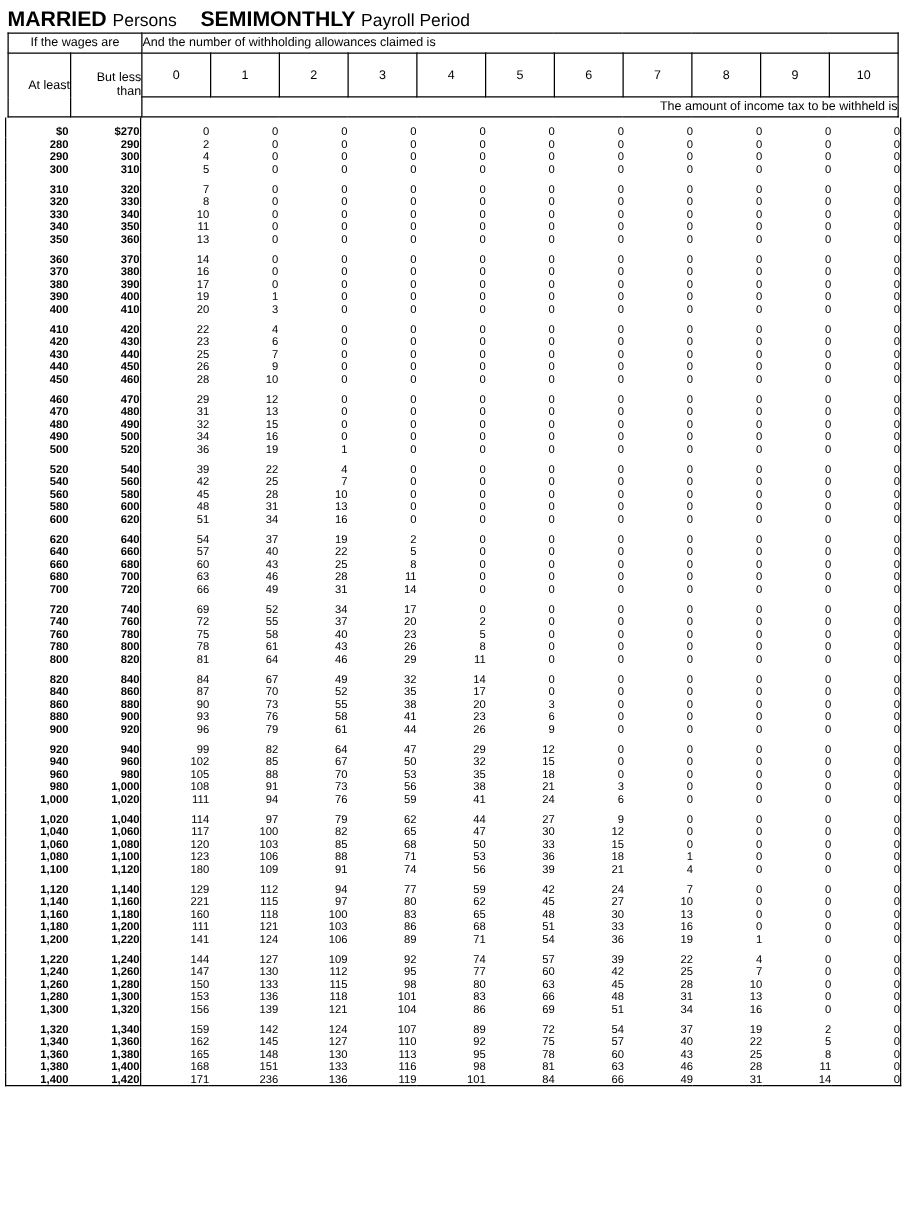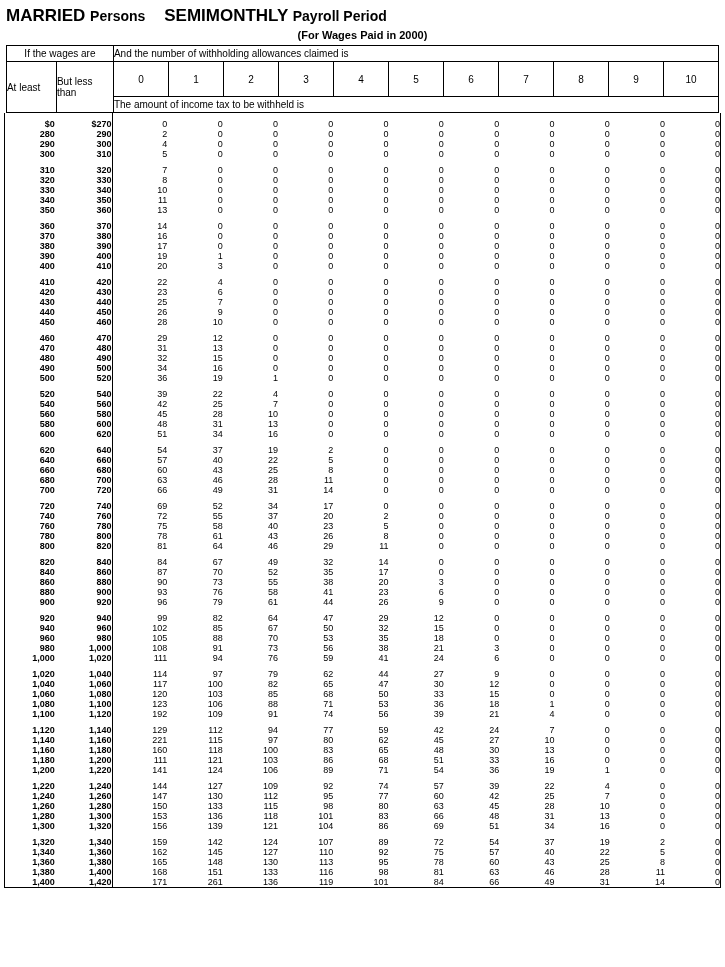--- a/index.html
+++ b/index.html
@@ -23,21 +23,21 @@
   .title {
     text-align: left;
     font-size: 17px;
     font-weight: bold;
     margin: 2px 0 0 2px;
     letter-spacing: 0px;
     white-space: nowrap;
   }
   .title .small {
     font-size: 14px;
-    font-weight: bold;
+    font-weight: normal;
   }
   .subtitle {
     text-align: center;
     font-size: 11px;
     font-weight: bold;
     margin: 3px 0 4px 0;
   }
   
   table.wh {
     border-collapse: collapse;
@@ -57,34 +57,34 @@
     font-size: 10px;
     height: 15px;
     width: 50px;
   }
   .hdr-allow {
     text-align: left;
     font-size: 10px;
     height: 15px;
   }
   .hdr-atleast, .hdr-butless {
-    text-align: left;
+    text-align: right;
     font-size: 10px;
     height: 34px;
     width: 50px;
     line-height: 11px;
   }
   .hdr-num {
     text-align: center;
     font-size: 10px;
     height: 34px;
     font-weight: normal;
   }
   .hdr-amount {
-    text-align: left;
+    text-align: right;
     font-size: 10px;
     height: 15px;
   }
   
   td.c {
     text-align: right;
     font-size: 9px;
     height: 10px;
     line-height: 10px;
     padding-right: 6px;
@@ -121,21 +121,20 @@
 <div class="page">
 
   <div class="title">
     <span>MARRIED</span>
     <span class="small">Persons</span>
     &nbsp;&nbsp;
     <span>SEMIMONTHLY</span>
     <span class="small">Payroll Period</span>
   </div>
 
-  <div class="subtitle">(For Wages Paid in 2000)</div>
 
   <table class="wh">
     <colgroup>
       <col style="width:50px">
         <col style="width:57px">
       <col style="width:55px">
         <col style="width:55px">
         <col style="width:55px">
       <col style="width:55px">
         <col style="width:55px">
@@ -1024,21 +1023,21 @@
           <td class="c">36</td>
           <td class="c">18</td>
           <td class="c">1</td>
           <td class="c">0</td>
           <td class="c">0</td>
           <td class="c">0</td>
         </tr>
         <tr>
           <td class="wl">1,100</td>
           <td class="wr sep-left">1,120</td>
-          <td class="c">192</td>
+          <td class="c">180</td>
           <td class="c">109</td>
           <td class="c">91</td>
           <td class="c">74</td>
           <td class="c">56</td>
           <td class="c">39</td>
           <td class="c">21</td>
           <td class="c">4</td>
           <td class="c">0</td>
           <td class="c">0</td>
           <td class="c">0</td>
@@ -1262,21 +1261,21 @@
           <td class="c">63</td>
           <td class="c">46</td>
           <td class="c">28</td>
           <td class="c">11</td>
           <td class="c">0</td>
         </tr>
         <tr>
           <td class="wl">1,400</td>
           <td class="wr sep-left">1,420</td>
           <td class="c">171</td>
-          <td class="c">261</td>
+          <td class="c">236</td>
           <td class="c">136</td>
           <td class="c">119</td>
           <td class="c">101</td>
           <td class="c">84</td>
           <td class="c">66</td>
           <td class="c">49</td>
           <td class="c">31</td>
           <td class="c">14</td>
           <td class="c">0</td>
         </tr>

